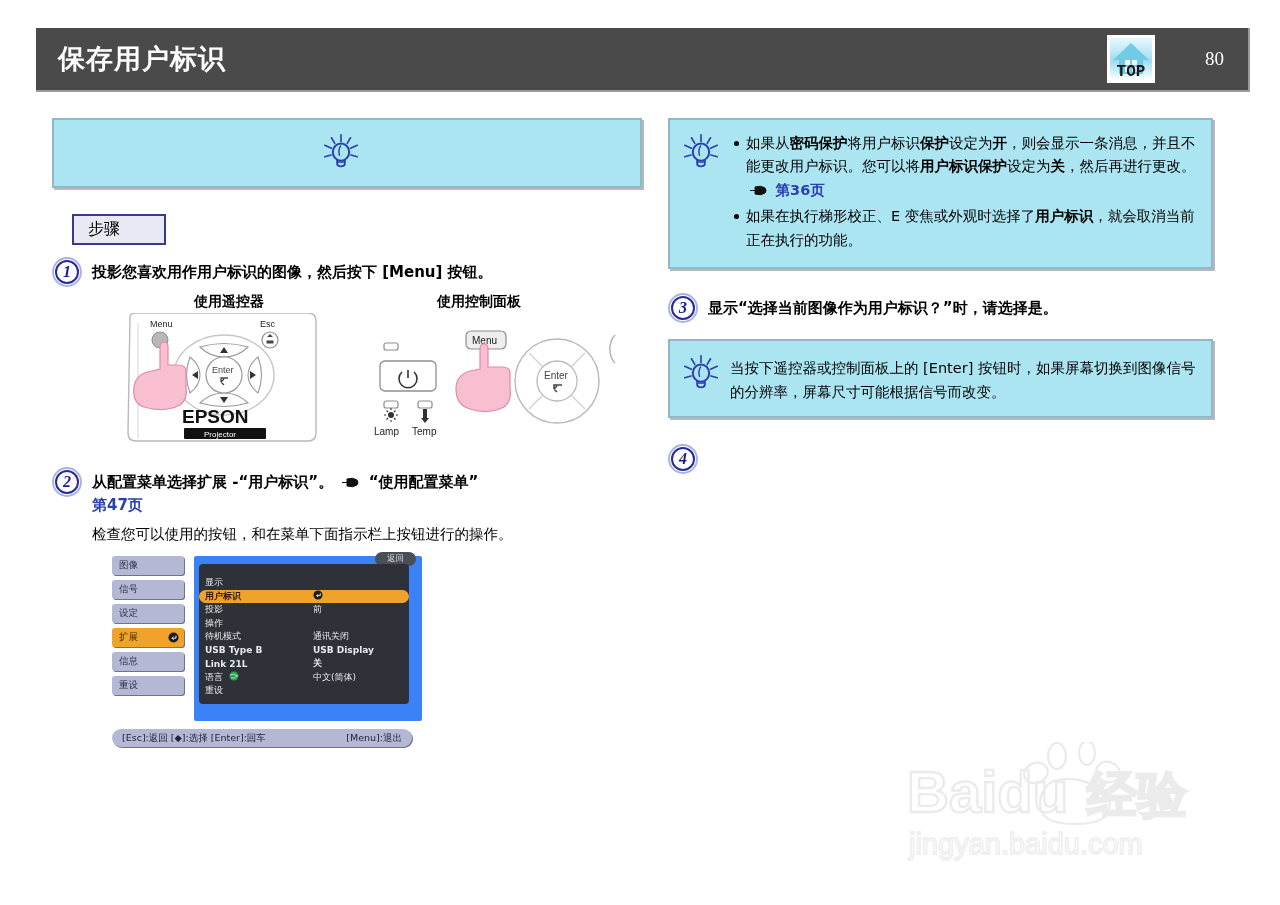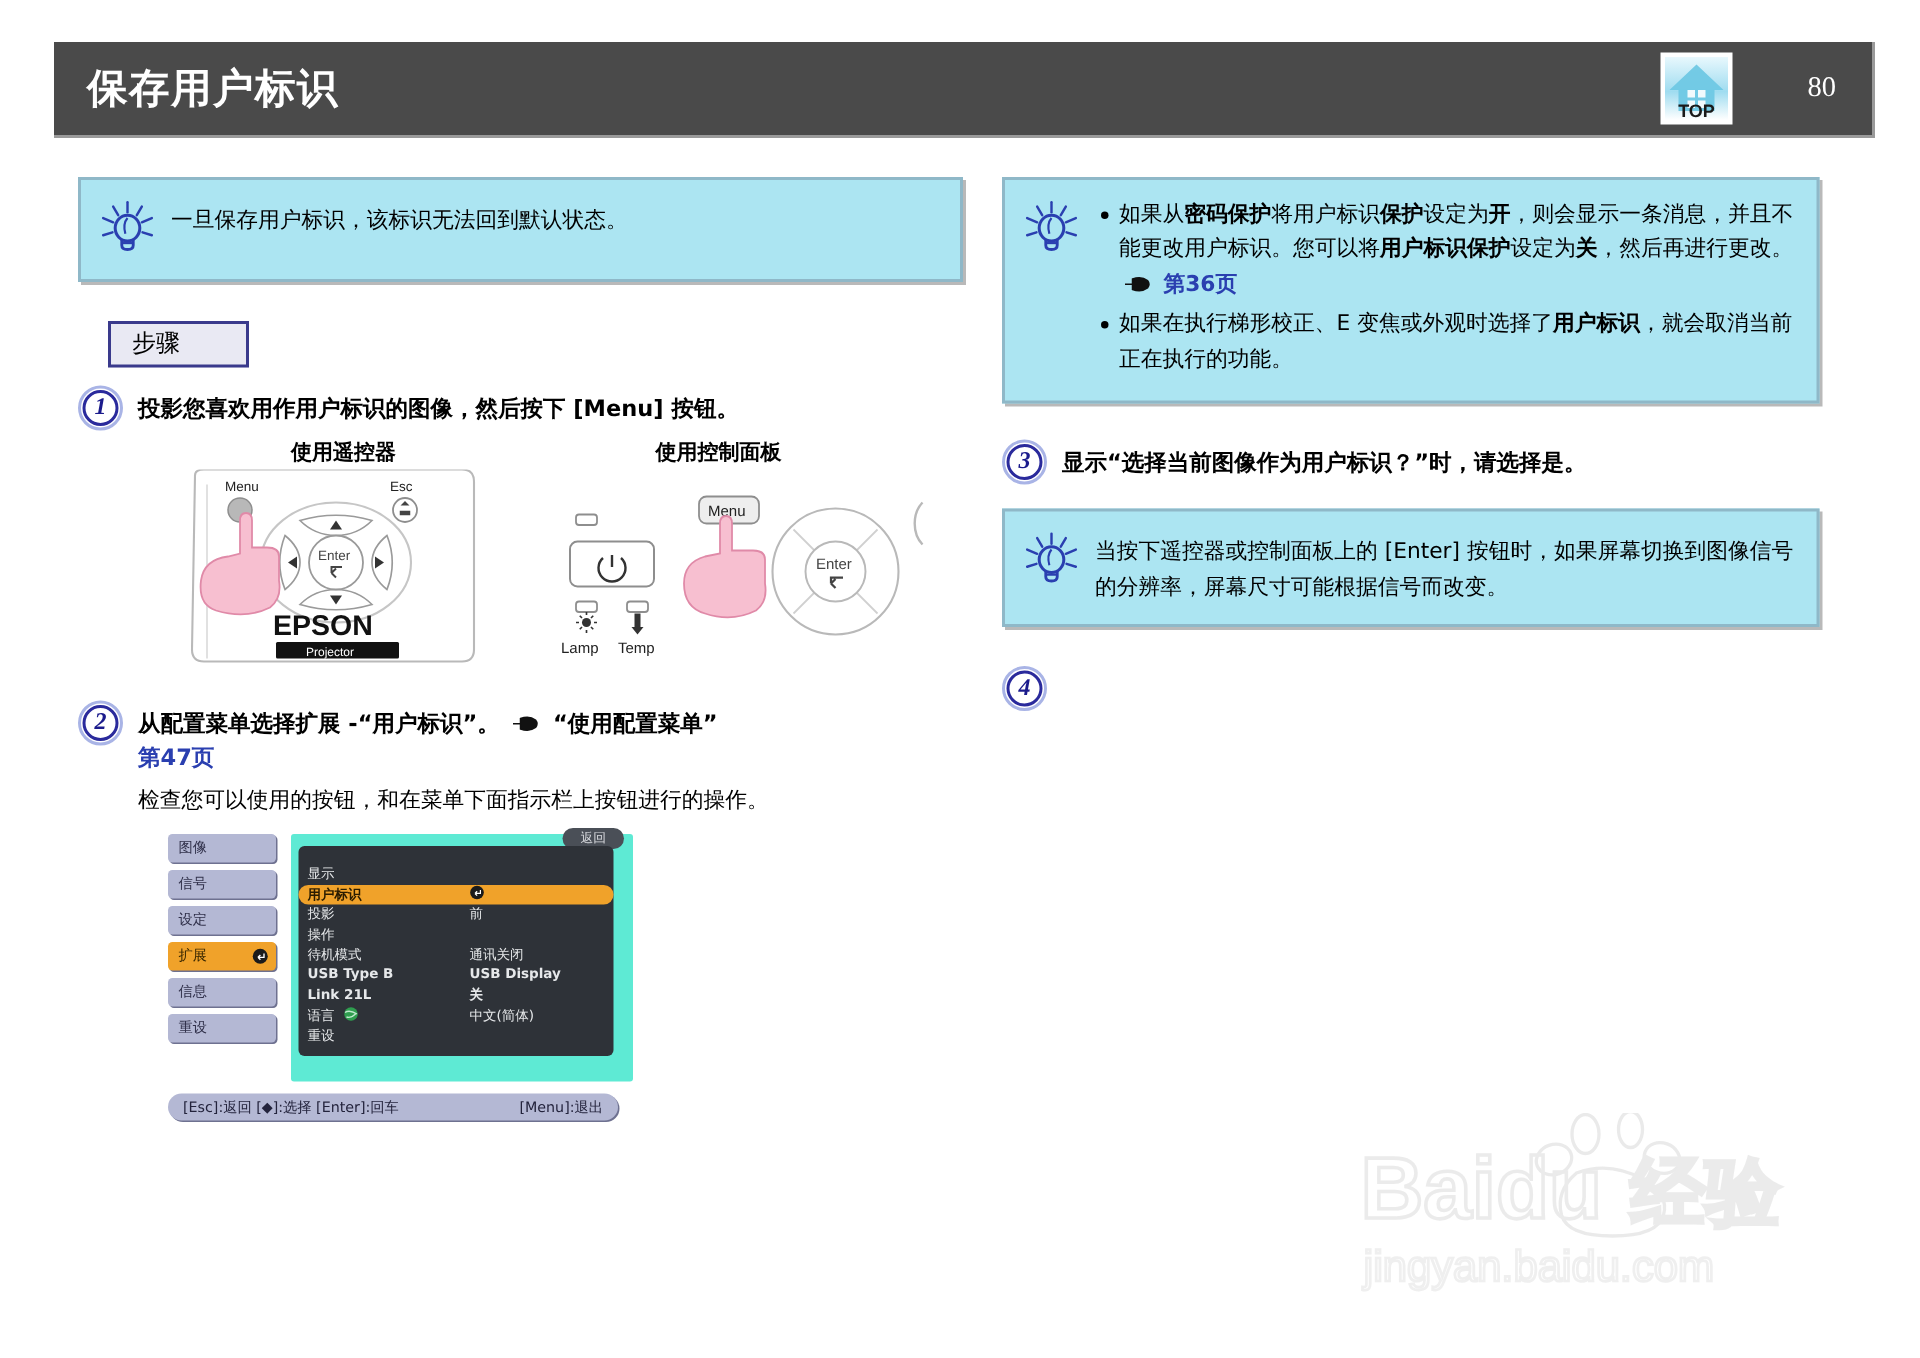--- a/index.html
+++ b/index.html
@@ -253,21 +253,21 @@
   .osd-side-item .enter-ico {
     position: absolute;
     right: 5px;
     top: 4px;
   }
   .osd-panel {
     position: absolute;
     left: 82px; top: 0;
     width: 228px;
     height: 165px;
-    background: #5eead4;
+    background: #3b82f6;
     border-radius: 2px;
   }
   .osd-inner {
     position: absolute;
     left: 5px; top: 8px;
     width: 210px;
     background: #2e3238;
     border-radius: 4px;
     padding: 3px 0 6px 0;
   }
@@ -343,21 +343,21 @@
         </linearGradient>
       </defs>
       <rect x="0" y="0" width="46" height="46" fill="#ffffff"></rect>
       <rect x="2" y="2" width="42" height="42" fill="url(#hg)"></rect>
       <path d="M23 7 L41 24 L35 24 L35 38 L11 38 L11 24 L5 24 Z" fill="#6fc8e4" opacity="0.95"></path>
       <rect x="17" y="24" width="5" height="5" fill="#ffffff" opacity="0.9"></rect>
       <rect x="24" y="24" width="5" height="5" fill="#ffffff" opacity="0.9"></rect>
       <rect x="17" y="31" width="5" height="5" fill="#ffffff" opacity="0.9"></rect>
       <rect x="24" y="31" width="5" height="5" fill="#ffffff" opacity="0.9"></rect>
     </svg>
-    <div style="position:absolute;bottom:2px;left:0;right:0;text-align:center;font-size:12px;font-weight:bold;color:#1a1a1a;font-family:Liberation Sans, sans-serif;">TOP</div>
+    <div style="position:absolute;bottom:2px;left:0;right:0;text-align:center;font-size:16px;font-weight:bold;color:#1a1a1a;font-family:Liberation Mono, monospace;">TOP</div>
   </div>
 
   <div class="page-number">80</div>
 </div>
 
 <div class="col-left">
 
 
   
   <div class="tipbox shadow" style="min-height:62px;">
@@ -369,21 +369,20 @@
         <line x1="5" y1="14" x2="12" y2="17"></line>
         <line x1="39" y1="14" x2="32" y2="17"></line>
         <line x1="5" y1="26" x2="11.5" y2="24"></line>
         <line x1="39" y1="26" x2="32.5" y2="24"></line>
       </g>
       <ellipse cx="22" cy="21" rx="8.6" ry="9" fill="none" stroke="#2a3fb0" stroke-width="2.1"></ellipse>
       <path d="M18 29 L18 33 Q18 36 22 36 Q26 36 26 33 L26 29" fill="none" stroke="#2a3fb0" stroke-width="2"></path>
       <line x1="18.5" y1="31.5" x2="25.5" y2="31.5" stroke="#2a3fb0" stroke-width="1.5"></line>
       <path d="M22 14 Q18.6 18 20.5 25" fill="none" stroke="#2a3fb0" stroke-width="1.5"></path>
     </svg>
-    <div class="tip-body">一旦保存用户标识，该标识无法回到默认状态。</div>
   </div>
 
   
   <div class="proc-label">步骤</div>
 
   
   <div class="step">
     <div class="step-num">
       <span class="ring"></span>
         <span class="ring2"></span>

